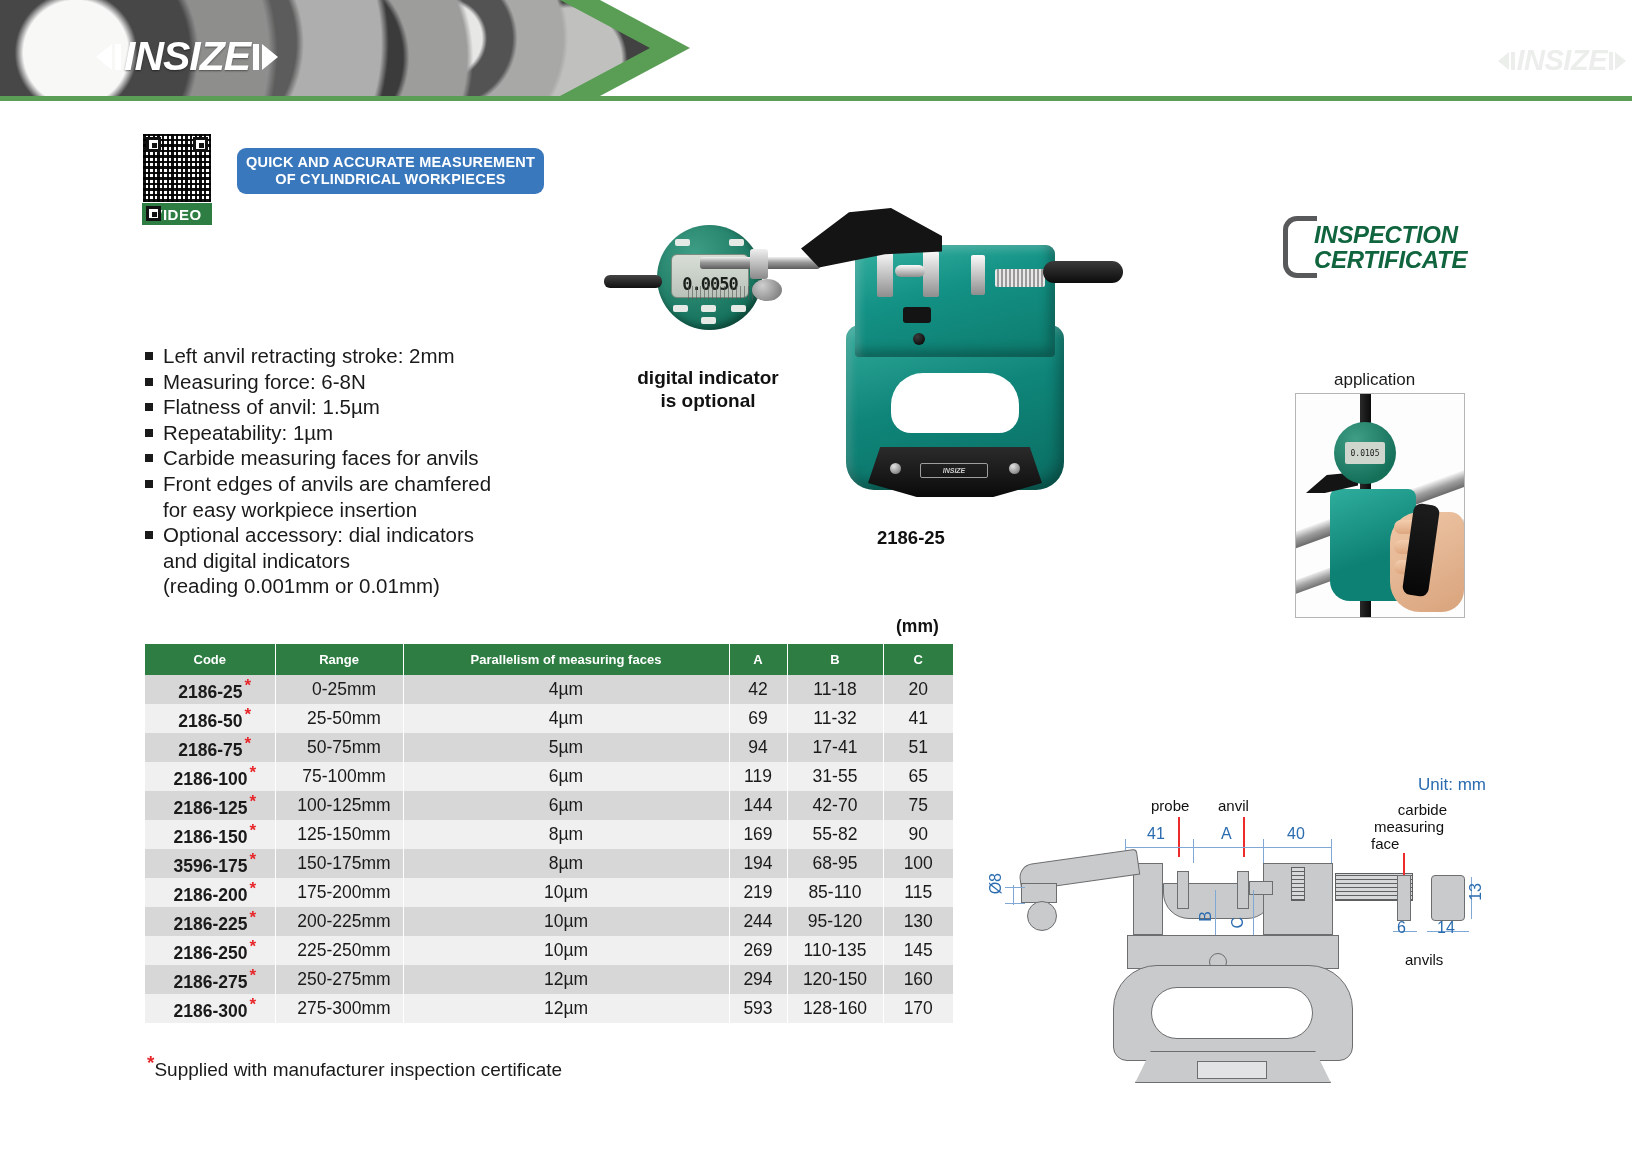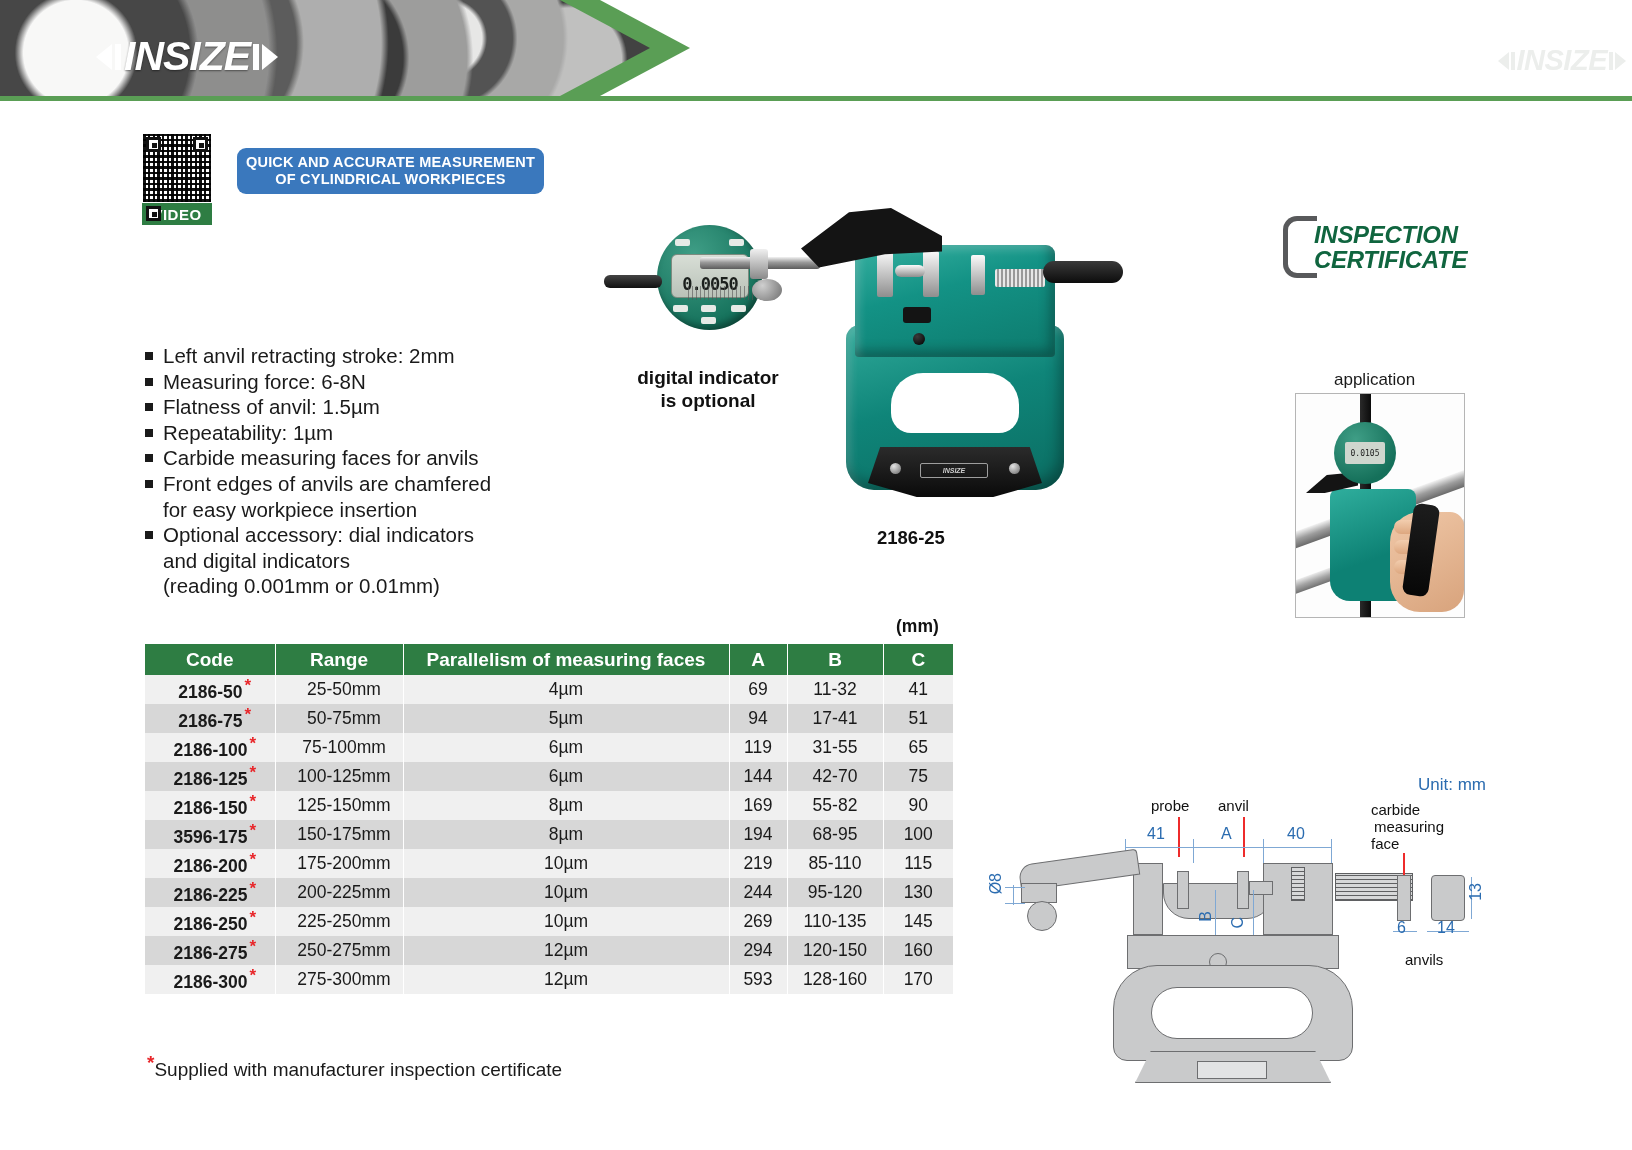--- a/index.html
+++ b/index.html
@@ -292,21 +292,21 @@
     position:absolute; left:896px; top:616px;
     font-size:17.5px; font-weight:700; color:#111;
   }
   table.spec {
     position:absolute; left:145px; top:644px;
     border-collapse: collapse; width: 808px;
     font-size: 17.5px; color:#1a1a1a;
   }
   table.spec th {
     background: #2e7d43; color:#ffffff; font-weight:700;
-    height: 31px; font-size: 19px;
+    height: 31px; font-size: 13px;
     border-right: 1px solid #ffffff;
   }
   table.spec th:last-child { border-right: none; }
   table.spec td {
     height: 29px; border-right: 1px solid #ffffff; text-align:center;
   }
   table.spec td:last-child { border-right:none; }
   table.spec tr.odd td { background: #d7d7d7; }
   table.spec tr.even td { background: #f0f0f0; }
   td.code { text-align:left; padding-left:10px; font-weight:700; position:relative; }
@@ -489,20 +489,28 @@
       <tr>
         <th class="col-code">Code</th>
         <th class="col-range">Range</th>
         <th class="col-par">Parallelism of measuring faces</th>
         <th class="col-a">A</th>
         <th class="col-b">B</th>
         <th class="col-c">C</th>
       </tr>
     </thead>
     <tbody id="spec-body">
+        <tr class="odd">
+          <td class="code col-code"><span>2186-25</span><span class="star">*</span></td>
+          <td class="range col-range">0-25mm</td>
+          <td class="col-par">4µm</td>
+          <td class="col-a">42</td>
+          <td class="col-b">11-18</td>
+          <td class="col-c">20</td>
+        </tr>
         <tr class="even">
           <td class="code col-code"><span>2186-50</span><span class="star">*</span></td>
           <td class="range col-range">25-50mm</td>
           <td class="col-par">4µm</td>
           <td class="col-a">69</td>
           <td class="col-b">11-32</td>
           <td class="col-c">41</td>
         </tr>
         <tr class="odd">
           <td class="code col-code"><span>2186-75</span><span class="star">*</span></td>
@@ -629,21 +637,21 @@
     <div class="dg-line" style="left:278px; top:115px; width:1px; height:58px;"></div>
     <div class="dg-line" style="left:218px; top:172px; width:64px; height:1px;"></div>
 
     <div class="dg-grey" style="left:152px; top:160px; width:212px; height:34px;"></div>
     <div class="dg-grey" style="left:234px; top:178px; width:18px; height:18px; border-radius:50%;"></div>
     <div class="dg-grey" style="left:138px; top:190px; width:240px; height:96px; border-radius:44px 44px 14px 14px;"></div>
     <div style="position:absolute; left:176px; top:212px; width:162px; height:52px; background:#fff; border:1px solid #6d6e70; border-radius:26px;"></div>
     <div class="dg-grey" style="left:160px; top:276px; width:196px; height:32px; clip-path: polygon(8% 0, 92% 0, 100% 100%, 0 100%);"></div>
     <div style="position:absolute; left:222px; top:286px; width:70px; height:18px; border:1px solid #6d6e70; background:#e2e3e4;"></div>
 
-    <div class="dg-txt" style="left:396px; top:26px; text-align:left; width:76px;">carbide</div>
+    <div class="dg-txt" style="left:396px; top:26px; text-align:right; width:76px;">carbide</div>
     <div class="dg-txt" style="left:386px; top:43px; text-align:center; width:96px;">measuring</div>
     <div class="dg-txt" style="left:396px; top:60px; text-align:left; width:76px;">face</div>
     <div class="dg-red" style="left:428px; top:78px; height:22px;"></div>
     <div class="dg-grey" style="left:422px; top:100px; width:14px; height:46px;"></div>
     <div class="dg-grey" style="left:456px; top:100px; width:34px; height:46px; border-radius:4px;"></div>
     <div class="dg-line" style="left:418px; top:156px; width:24px; height:1px;"></div>
     <div class="dg-dim" style="left:422px; top:144px;">6</div>
     <div class="dg-line" style="left:452px; top:156px; width:42px; height:1px;"></div>
     <div class="dg-dim" style="left:462px; top:144px;">14</div>
     <div class="dg-line" style="left:496px; top:102px; width:1px; height:42px;"></div>

